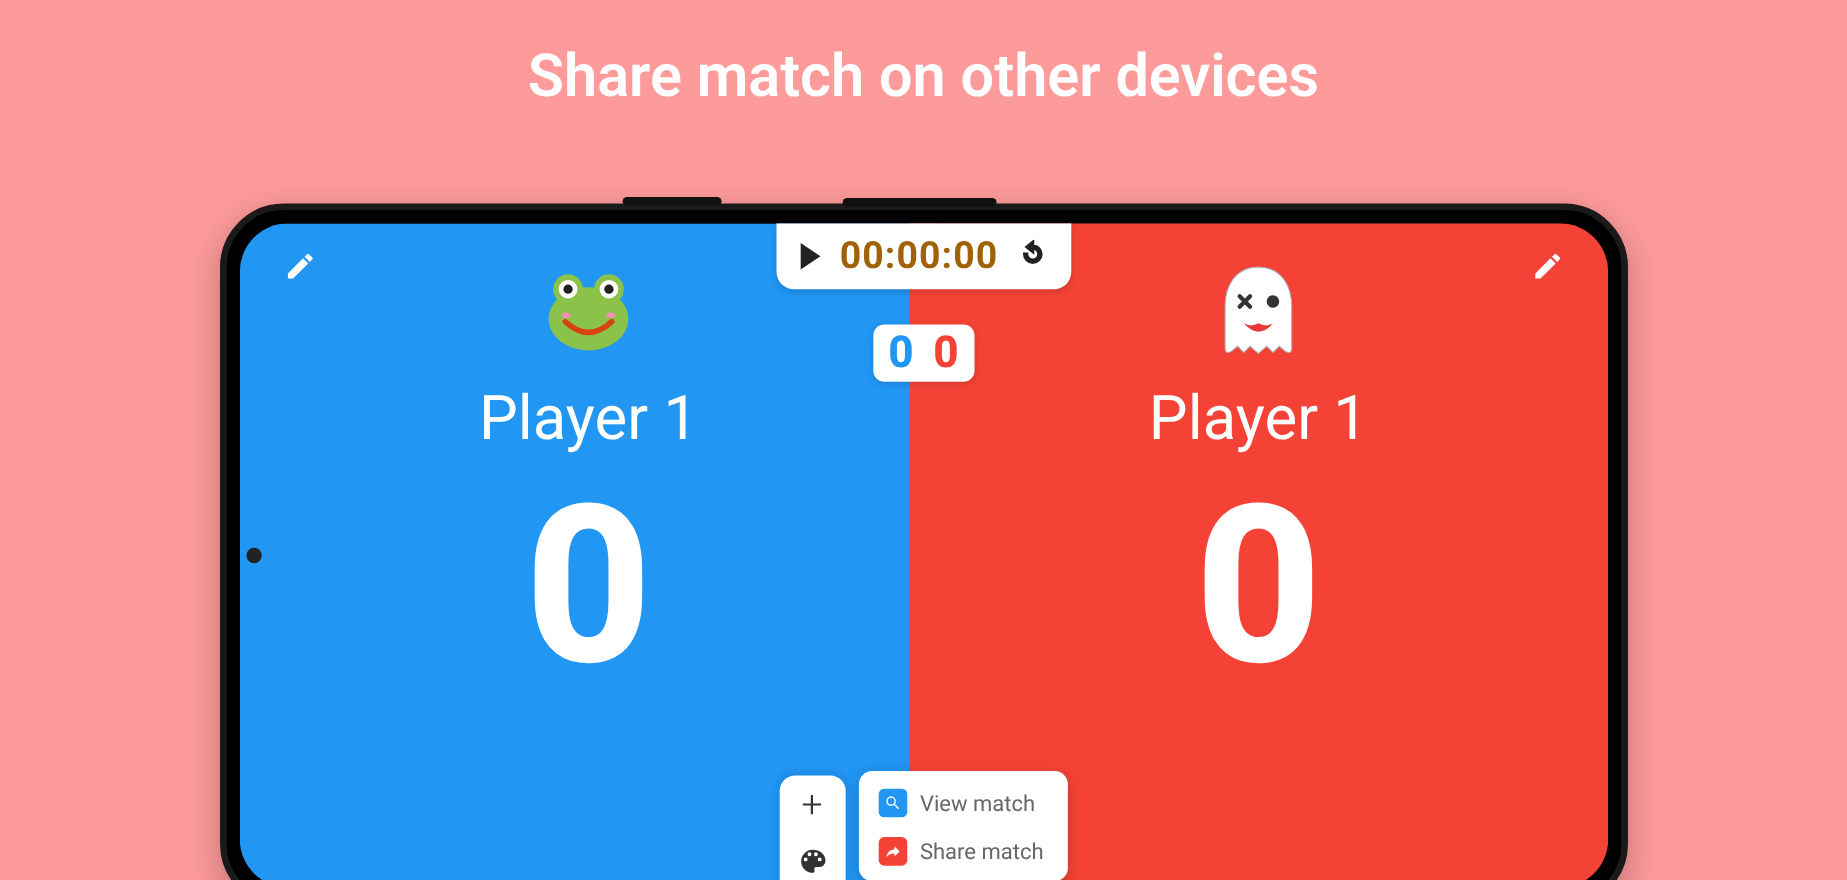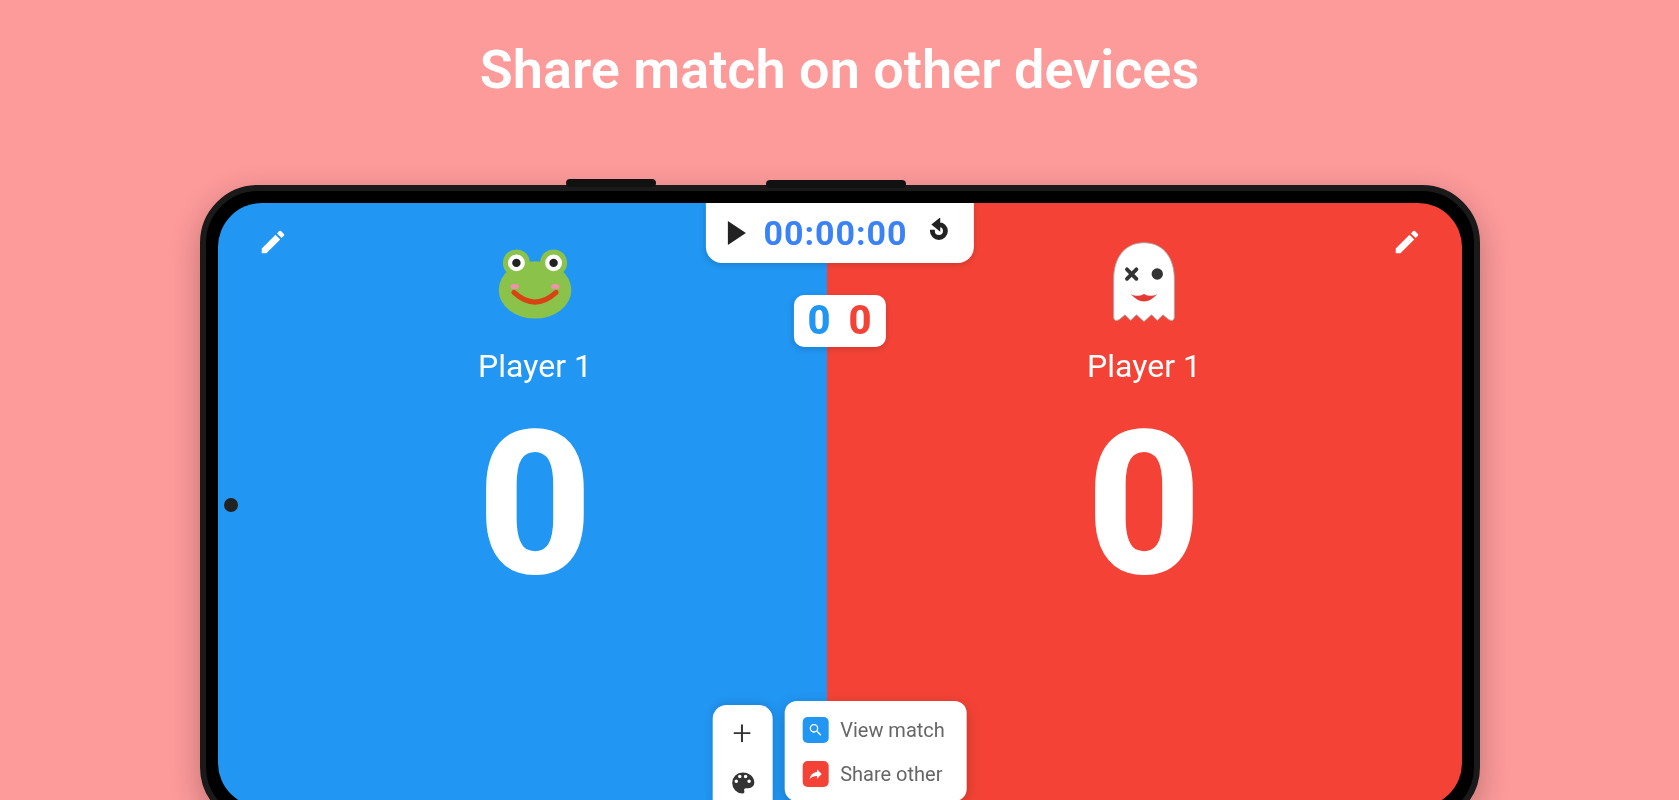--- a/index.html
+++ b/index.html
@@ -87,21 +87,21 @@
 
   .avatar {
     margin-top: 36px;
     font-size: 78px;
     line-height: 1;
     height: 90px;
     display:flex; align-items:center; justify-content:center;
   }
   .player-name {
     margin-top: 18px;
-    font-size: 32px;
+    font-size: 56px;
     font-weight: 400;
   }
   .big-score {
     margin-top: 20px;
     font-size: 200px;
     font-weight: 800;
     line-height: 1;
   }
 
   
@@ -112,21 +112,21 @@
     background: #fff;
     border-radius: 0 0 16px 16px;
     padding: 10px 22px;
     display: flex;
     align-items: center;
     gap: 18px;
     box-shadow: 0 2px 6px rgba(0,0,0,0.15);
     z-index: 10;
   }
   .timer-bar .play { width:0;height:0;border-top:12px solid transparent;border-bottom:12px solid transparent;border-left:18px solid #222; cursor:pointer; }
-  .timer-bar .time { font-size: 34px; font-weight:700; color:#3b82f6; letter-spacing:1px; font-variant-numeric: tabular-nums;}
+  .timer-bar .time { font-size: 34px; font-weight:700; color:#a16207; letter-spacing:1px; font-variant-numeric: tabular-nums;}
   .timer-bar .reset svg { width:26px;height:26px; stroke:#222; fill:none; stroke-width:2.5; cursor:pointer;}
 
   
   .mini-board {
     position:absolute;
     top: 92px; left:50%;
     transform:translateX(-50%);
     background:#fff;
     border-radius:10px;
     padding: 6px 14px;
@@ -265,19 +265,19 @@
               </svg>
           </div>
           <span class="lbl">View match</span>
         </div>
         <div class="popup-item">
           <div class="iconbox red">
             <svg viewBox="0 0 24 24">
                 <path d="M14 9V5l7 7-7 7v-4.1c-5 0-8.5 1.6-11 5 .9-5 3.5-10 11-10.9z"></path>
               </svg>
           </div>
-          <span class="lbl">Share other</span>
+          <span class="lbl">Share match</span>
         </div>
       </div>
     </div>
 
   </div>
 </div>
 
 </body></html>

